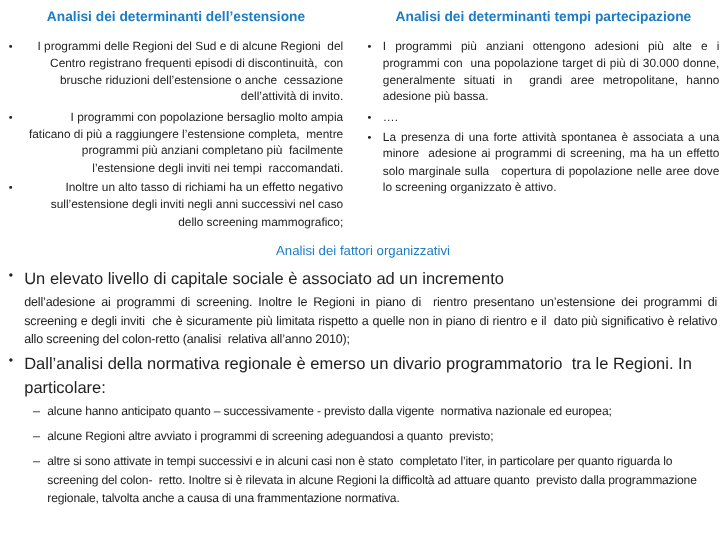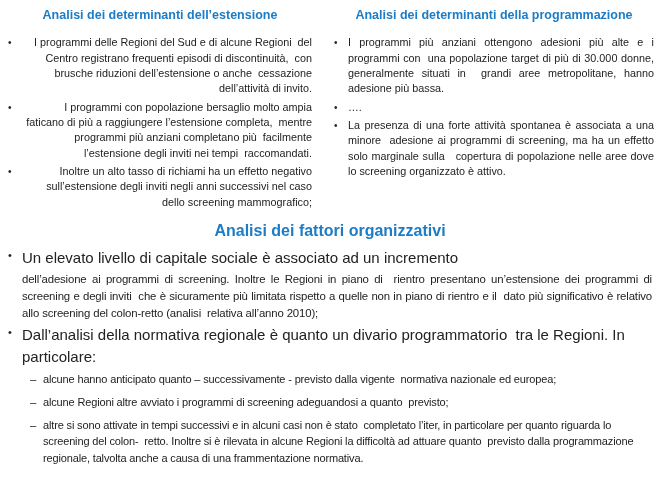--- a/index.html
+++ b/index.html
@@ -40,22 +40,22 @@
     color: #222222;
   }
   .txt {
     white-space: pre-wrap;
     font-size: 10.8px;
     line-height: 1.42;
     text-align: right;
   }
   .col-right .txt { text-align: justify; }
   .section-title {
-    font-size: 16px;
-    font-weight: bold;
+    font-size: 12px;
+    font-weight: normal;
     color: #1c7cc5;
     text-align: center;
     margin: 9px 0 7px 0;
     line-height: 1.15;
   }
   .bottom { padding: 0 2px 0 2px; }
   .b-item { display: flex; margin: 0 0 2px 0; }
   .b-item > .blt { font-size: 11px; line-height: 17px; }
   .b-body { flex: 1; min-width: 0; }
   .b-lead {
@@ -106,21 +106,21 @@
           <span class="txt">I programmi con popolazione bersaglio molto ampia  faticano di più a raggiungere l’estensione completa,  mentre programmi più anziani completano più  facilmente l’estensione degli inviti nei tempi  raccomandati.</span>
         </li>
         <li>
           <span class="blt">•</span>
           <span class="txt">Inoltre un alto tasso di richiami ha un effetto negativo  sull’estensione degli inviti negli anni successivi nel caso  dello screening mammografico;</span>
         </li>
       </ul>
     </div>
 
     <div class="col col-right">
-      <div class="col-title">Analisi dei determinanti della programmazione</div>
+      <div class="col-title">Analisi dei determinanti tempi partecipazione</div>
       <ul class="blist">
         <li>
           <span class="blt">•</span>
           <span class="txt">I programmi più anziani ottengono adesioni più alte e i programmi con  una popolazione target di più di 30.000 donne, generalmente situati in  grandi aree metropolitane, hanno adesione più bassa.</span>
         </li>
         <li>
           <span class="blt">•</span>
           <span class="txt">….</span>
         </li>
         <li>
@@ -140,21 +140,21 @@
       <span class="blt">•</span>
       <div class="b-body">
         <div class="b-lead">Un elevato livello di capitale sociale è associato ad un incremento</div>
         <div class="b-cont">dell’adesione ai programmi di screening. Inoltre le Regioni in piano di  rientro presentano un’estensione dei programmi di screening e degli inviti  che è sicuramente più limitata rispetto a quelle non in piano di rientro e il  dato più significativo è relativo allo screening del colon-retto (analisi  relativa all’anno 2010);</div>
       </div>
     </div>
 
     <div class="b-item">
       <span class="blt">•</span>
       <div class="b-body">
-        <div class="b-lead">Dall’analisi della normativa regionale è quanto un divario programmatorio  tra le Regioni. In particolare:</div>
+        <div class="b-lead">Dall’analisi della normativa regionale è emerso un divario programmatorio  tra le Regioni. In particolare:</div>
         <ul class="sublist">
           <li>
             <span class="dash">–</span>
             <span class="sub-txt">alcune hanno anticipato quanto – successivamente - previsto dalla vigente  normativa nazionale ed europea;</span>
           </li>
           <li>
             <span class="dash">–</span>
             <span class="sub-txt">alcune Regioni altre avviato i programmi di screening adeguandosi a quanto  previsto;</span>
           </li>
           <li>

